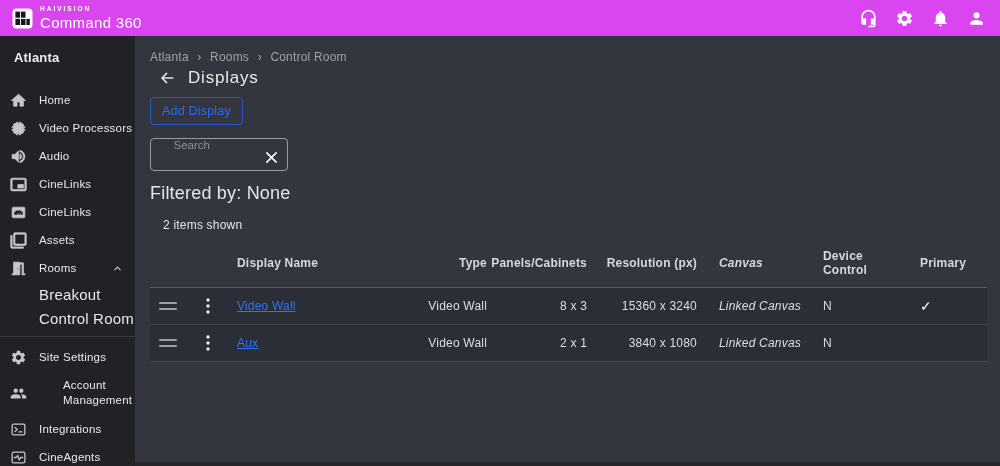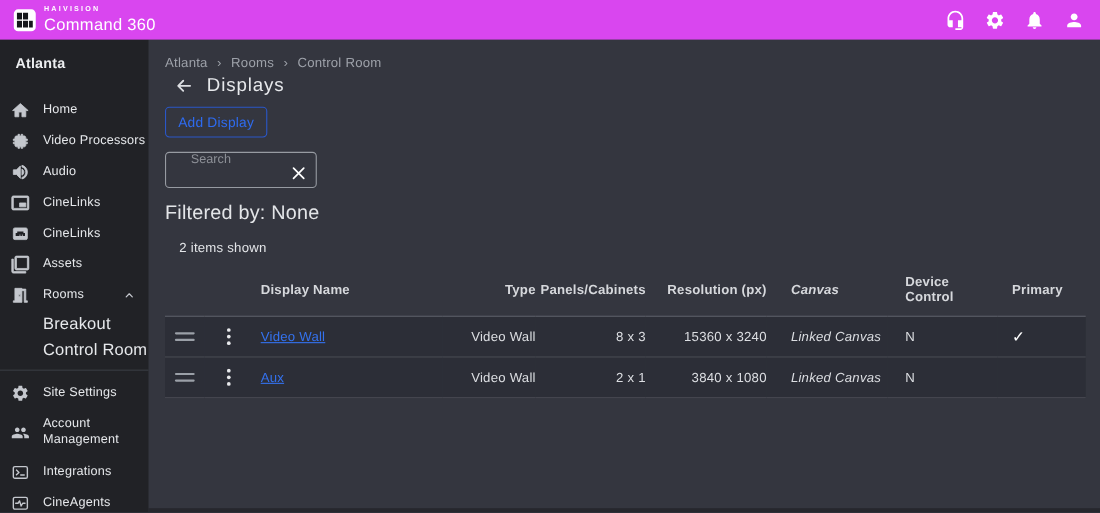--- a/index.html
+++ b/index.html
@@ -36,21 +36,21 @@
   .site-name { padding:14px 14px 12px 14px; font-size:13px; font-weight:bold; color:#eceef0; }
   .nav { display:flex; flex-direction:column; padding-top:9px; }
   .nav-item {
     height:28px; display:flex; align-items:center;
     padding-left:10px; cursor:pointer; color:#e6e8eb; font-size:11.5px;
   }
   .nav-item .icn { width:17px; height:17px; margin-right:12px; flex:0 0 17px; }
   .nav-item .icn svg { width:17px; height:17px; display:block; fill:#c4c7cd; stroke:#c4c7cd; }
   .nav-item .icn svg .st { fill:none; stroke:#c4c7cd; stroke-width:1.8; stroke-linecap:round; stroke-linejoin:round; }
   .nav-label { white-space:nowrap; }
-  .nav-item.tall { height:44px; }
+  .nav-item.tall { height:44px;gap:24px; }
   .nav-item.tall .nav-label { white-space:normal; width:78px; line-height:1.3; }
   .sub-item {
     height:24px; display:flex; align-items:center;
     padding-left:39px; font-size:15px; color:#e6e8eb; cursor:pointer;
   }
   .chev { margin-left:auto; margin-right:12px; }
   .chev svg { width:11px; height:11px; display:block; }
   .side-divider { height:1px; background:#3a3c43; margin:6px 0 6px 0; }
 
   

